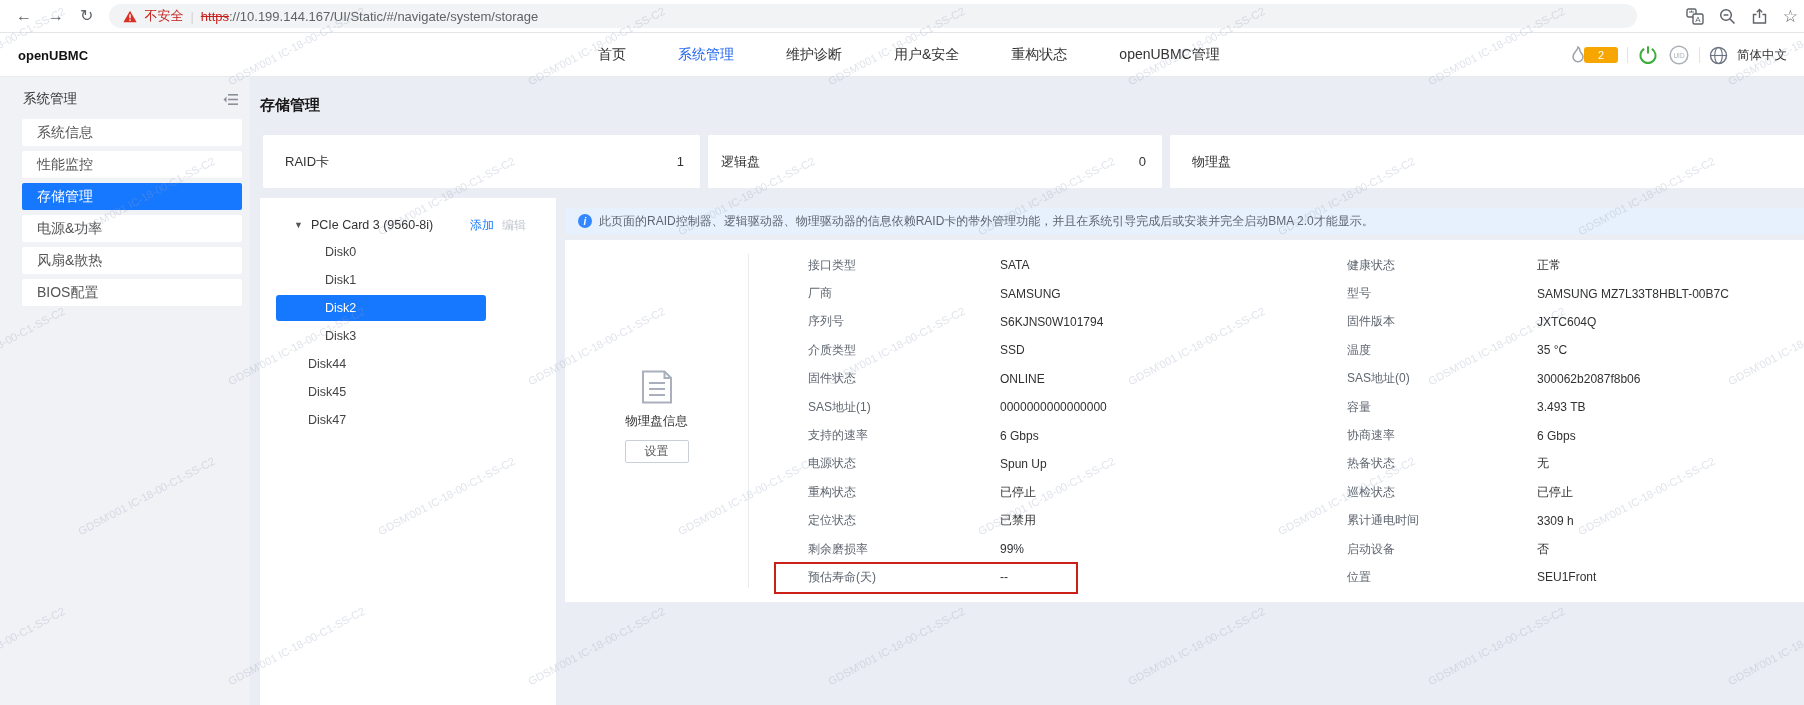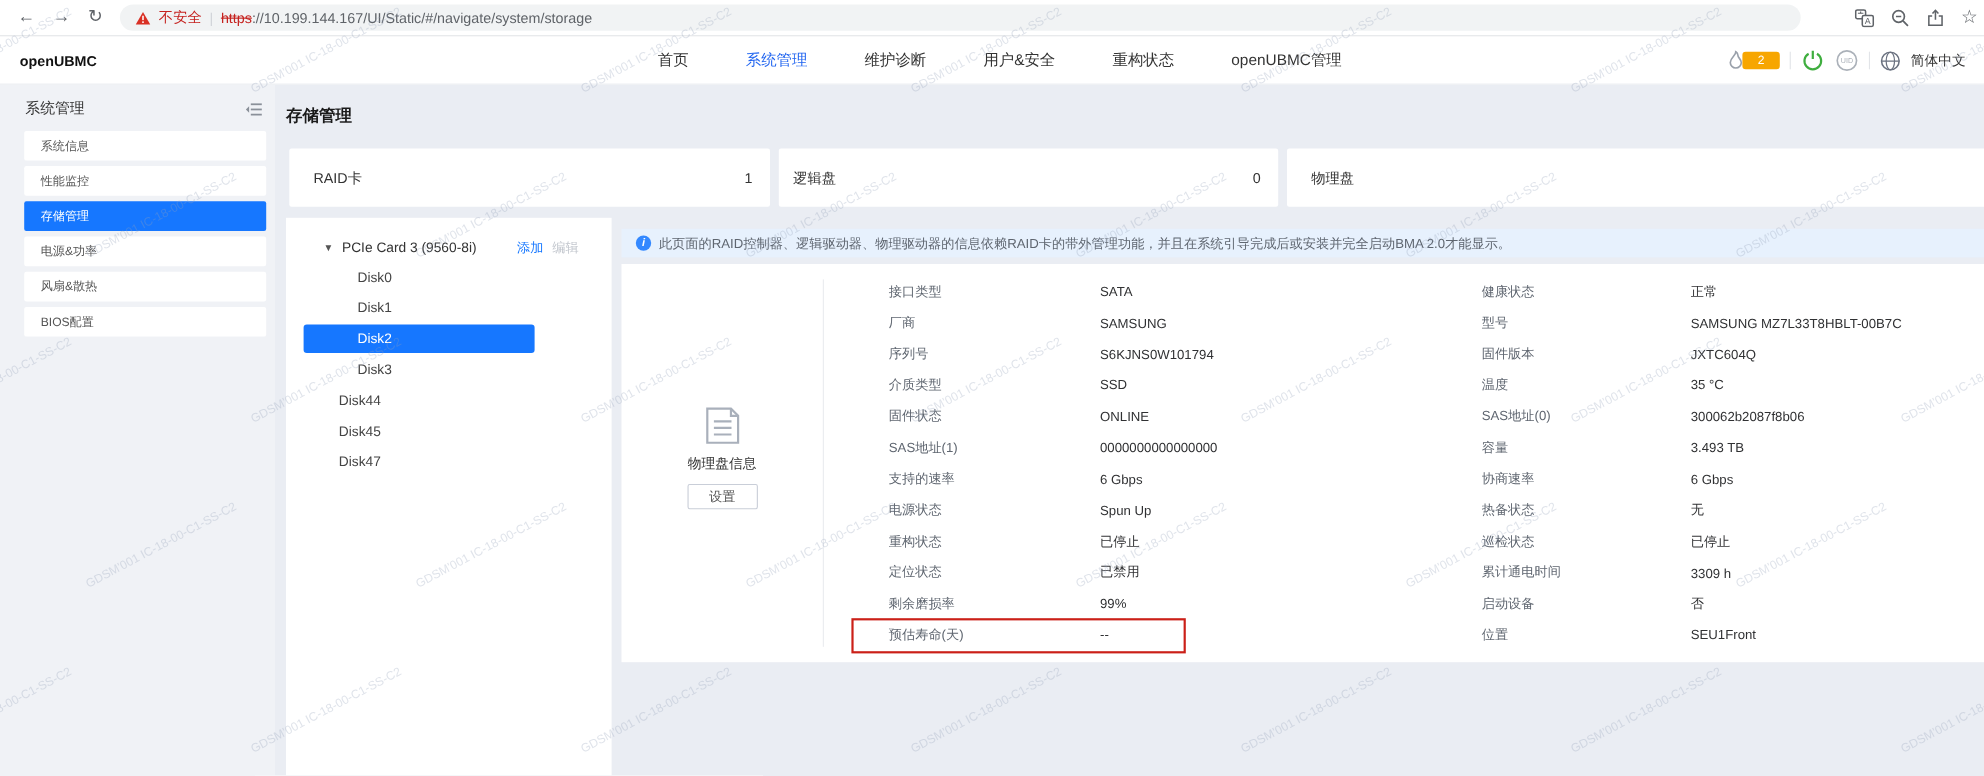--- a/index.html
+++ b/index.html
@@ -36,21 +36,21 @@
   .alarm-wrap { display:flex; align-items:center; }
   .alarm-badge { display:inline-block; min-width:34px; text-align:center; background:#f7a600;
     color:#fff; font-size:11px; line-height:16px; border-radius:3px; margin-left:-2px; }
   .lang-label { font-size:12.5px; color:#333;text-align:right; }
 
   
   #sidebar { position:absolute; top:77px; left:0; width:250px; bottom:0; background:#f0f2f6; }
   .sidebar-head { display:flex; align-items:center; justify-content:space-between;
     padding:13px 11px 11px 23px; font-size:13.5px; color:#333; }
   .side-item { margin:0 8px 5px 22px; height:27px; background:#fff; border-radius:2px;
-    display:flex; align-items:center; padding-left:15px; font-size:11px; color:#555; cursor:pointer; }
+    display:flex; align-items:center; padding-left:15px; font-size:14px; color:#555; cursor:pointer; }
   .side-item.active { background:#1677ff; color:#fff; }
 
   
   #content { position:absolute; top:77px; left:250px; right:0; bottom:0; background:#eaedf3; }
   .page-title { position:absolute; left:10px; top:19px; font-size:15px; font-weight:bold; color:#1a1a1a; }
 
   .cards { position:absolute; left:13px; top:58px; height:53px; display:flex; gap:8px; }
   .sum-card { background:#fff; border-radius:2px; display:flex; align-items:center;
     padding:0 16px 0 22px; font-size:13px; color:#333; cursor:pointer; }
   .card-1 { width:437px; } .card-2 { width:454px;padding-left:13px; } .card-3 { width:680px; }

